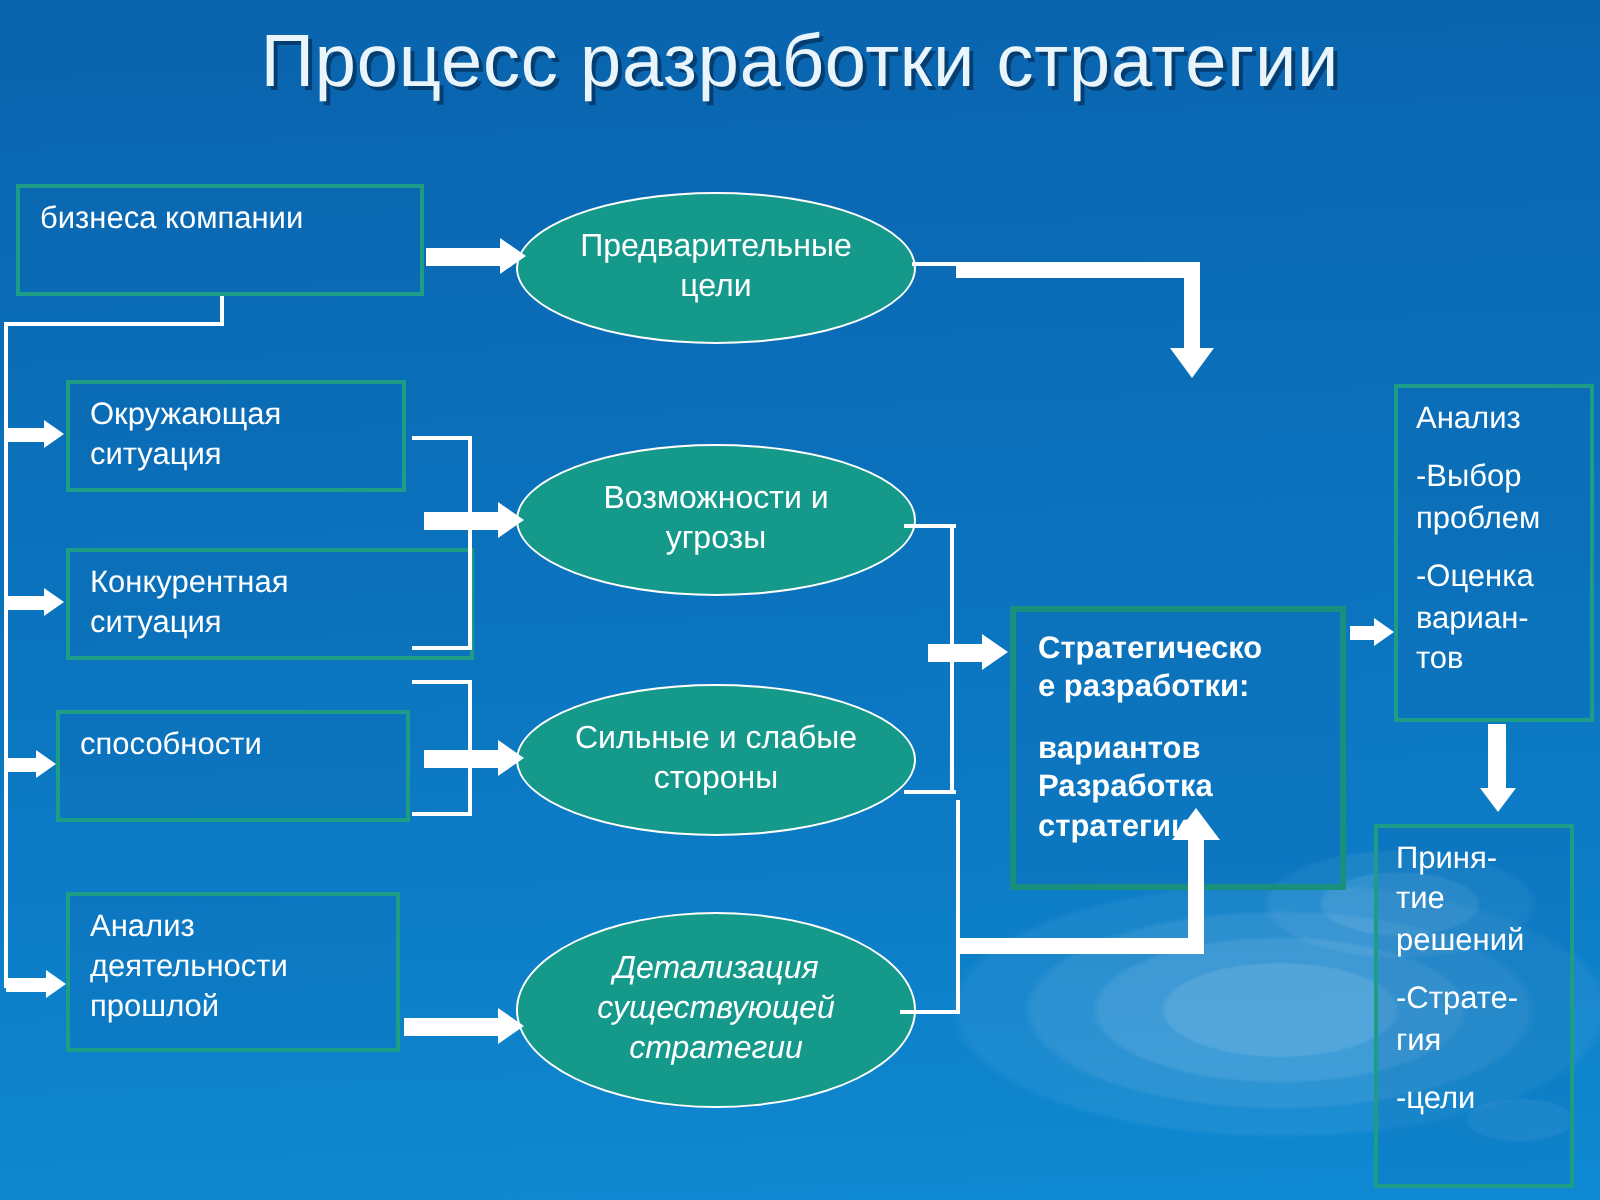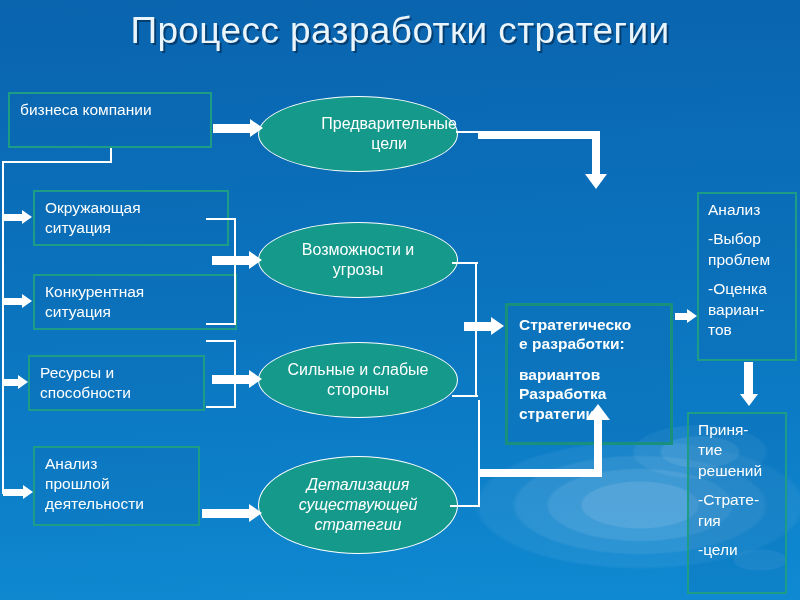--- a/index.html
+++ b/index.html
@@ -80,42 +80,41 @@
 <body>
 
 <div id="slide">
 
   <div class="title">Процесс разработки стратегии</div>
 
   <div class="box left" style="left:8px;top:92px;width:204px;height:56px;">
     <span>бизнеса компании</span>
   </div>
 
-  <div class="box left" style="left:33px;top:190px;width:196px;height:56px;">
+  <div class="box left" style="left:33px;top:190px;width:170px;height:56px;">
     <span>Окружающая</span>
     <span>ситуация</span>
   </div>
 
   <div class="box left" style="left:33px;top:274px;width:204px;height:56px;">
     <span>Конкурентная</span>
     <span>ситуация</span>
   </div>
 
   <div class="box left" style="left:28px;top:355px;width:177px;height:56px;">
-    <span>Ресурсы и</span>
     <span>способности</span>
   </div>
 
   <div class="box left" style="left:33px;top:446px;width:167px;height:80px;">
     <span>Анализ</span>
+    <span>деятельности</span>
     <span>прошлой</span>
-    <span>деятельности</span>
-  </div>
-
-  <div class="ellipse" style="left:258px;top:96px;width:200px;height:76px;justify-content:flex-end;">
+  </div>
+
+  <div class="ellipse" style="left:258px;top:96px;width:200px;height:76px;">
     <div>
       <span>Предварительные</span><br>
       <span>цели</span>
     </div>
   </div>
 
   <div class="ellipse" style="left:258px;top:222px;width:200px;height:76px;">
     <div>
       <span>Возможности и</span><br>
       <span>угрозы</span>

